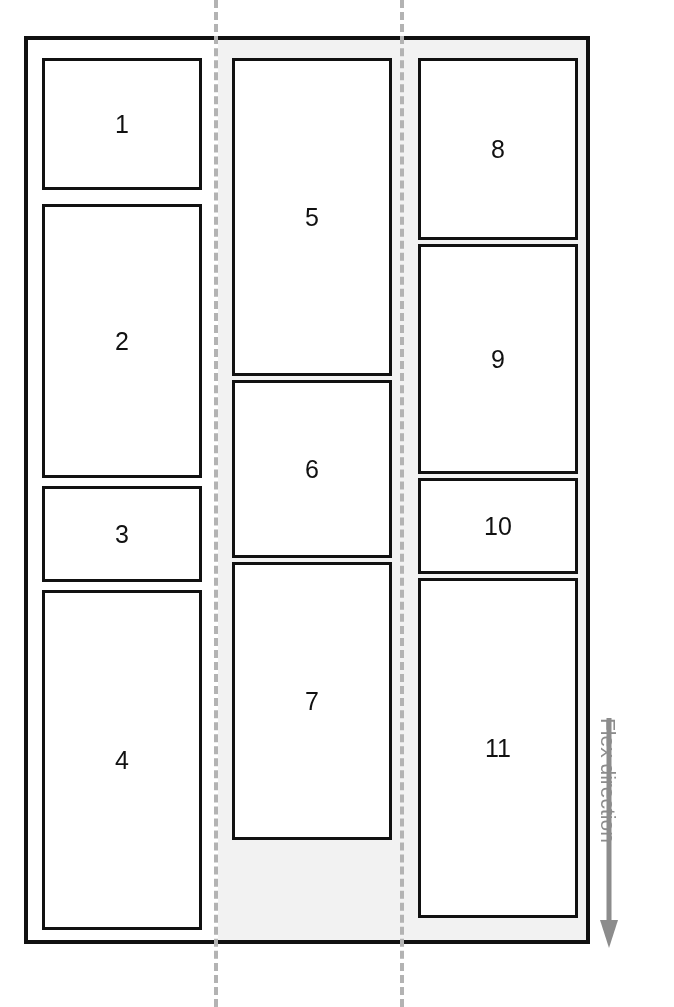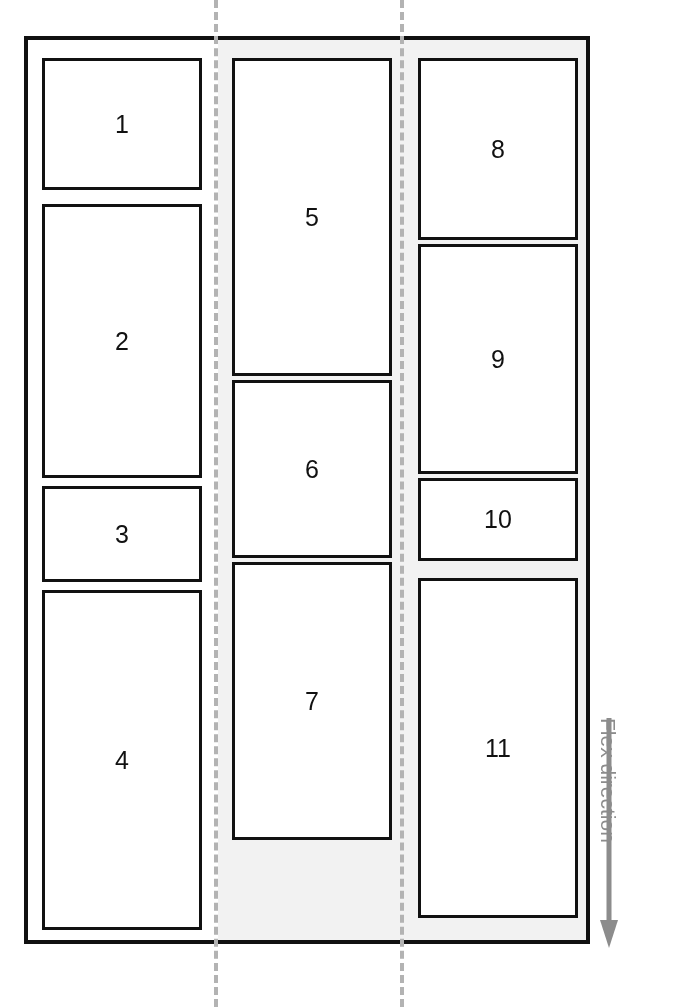--- a/index.html
+++ b/index.html
@@ -114,21 +114,21 @@
 
     <div class="column col-2">
       <div class="item" style="left:14px; top:18px;  width:160px; height:318px;">5</div>
       <div class="item" style="left:14px; top:340px; width:160px; height:178px;">6</div>
       <div class="item" style="left:14px; top:522px; width:160px; height:278px;">7</div>
     </div>
 
     <div class="column col-3">
       <div class="item" style="left:14px; top:18px;  width:160px; height:182px;">8</div>
       <div class="item" style="left:14px; top:204px; width:160px; height:230px;">9</div>
-      <div class="item" style="left:14px; top:438px; width:160px; height:83px;">10</div>
+      <div class="item" style="left:14px; top:438px; width:160px; height:96px;">10</div>
       <div class="item" style="left:14px; top:538px; width:160px; height:340px;">11</div>
     </div>
   </div>
 
   <div class="dash-line line-a"></div>
   <div class="dash-line line-b"></div>
 
   <div class="flex-direction">
     <svg class="arrow-svg" width="24" height="232" viewBox="0 0 24 232">
       <line x1="9" y1="0" x2="9" y2="208" stroke="#8c8c8c" stroke-width="5"></line>

